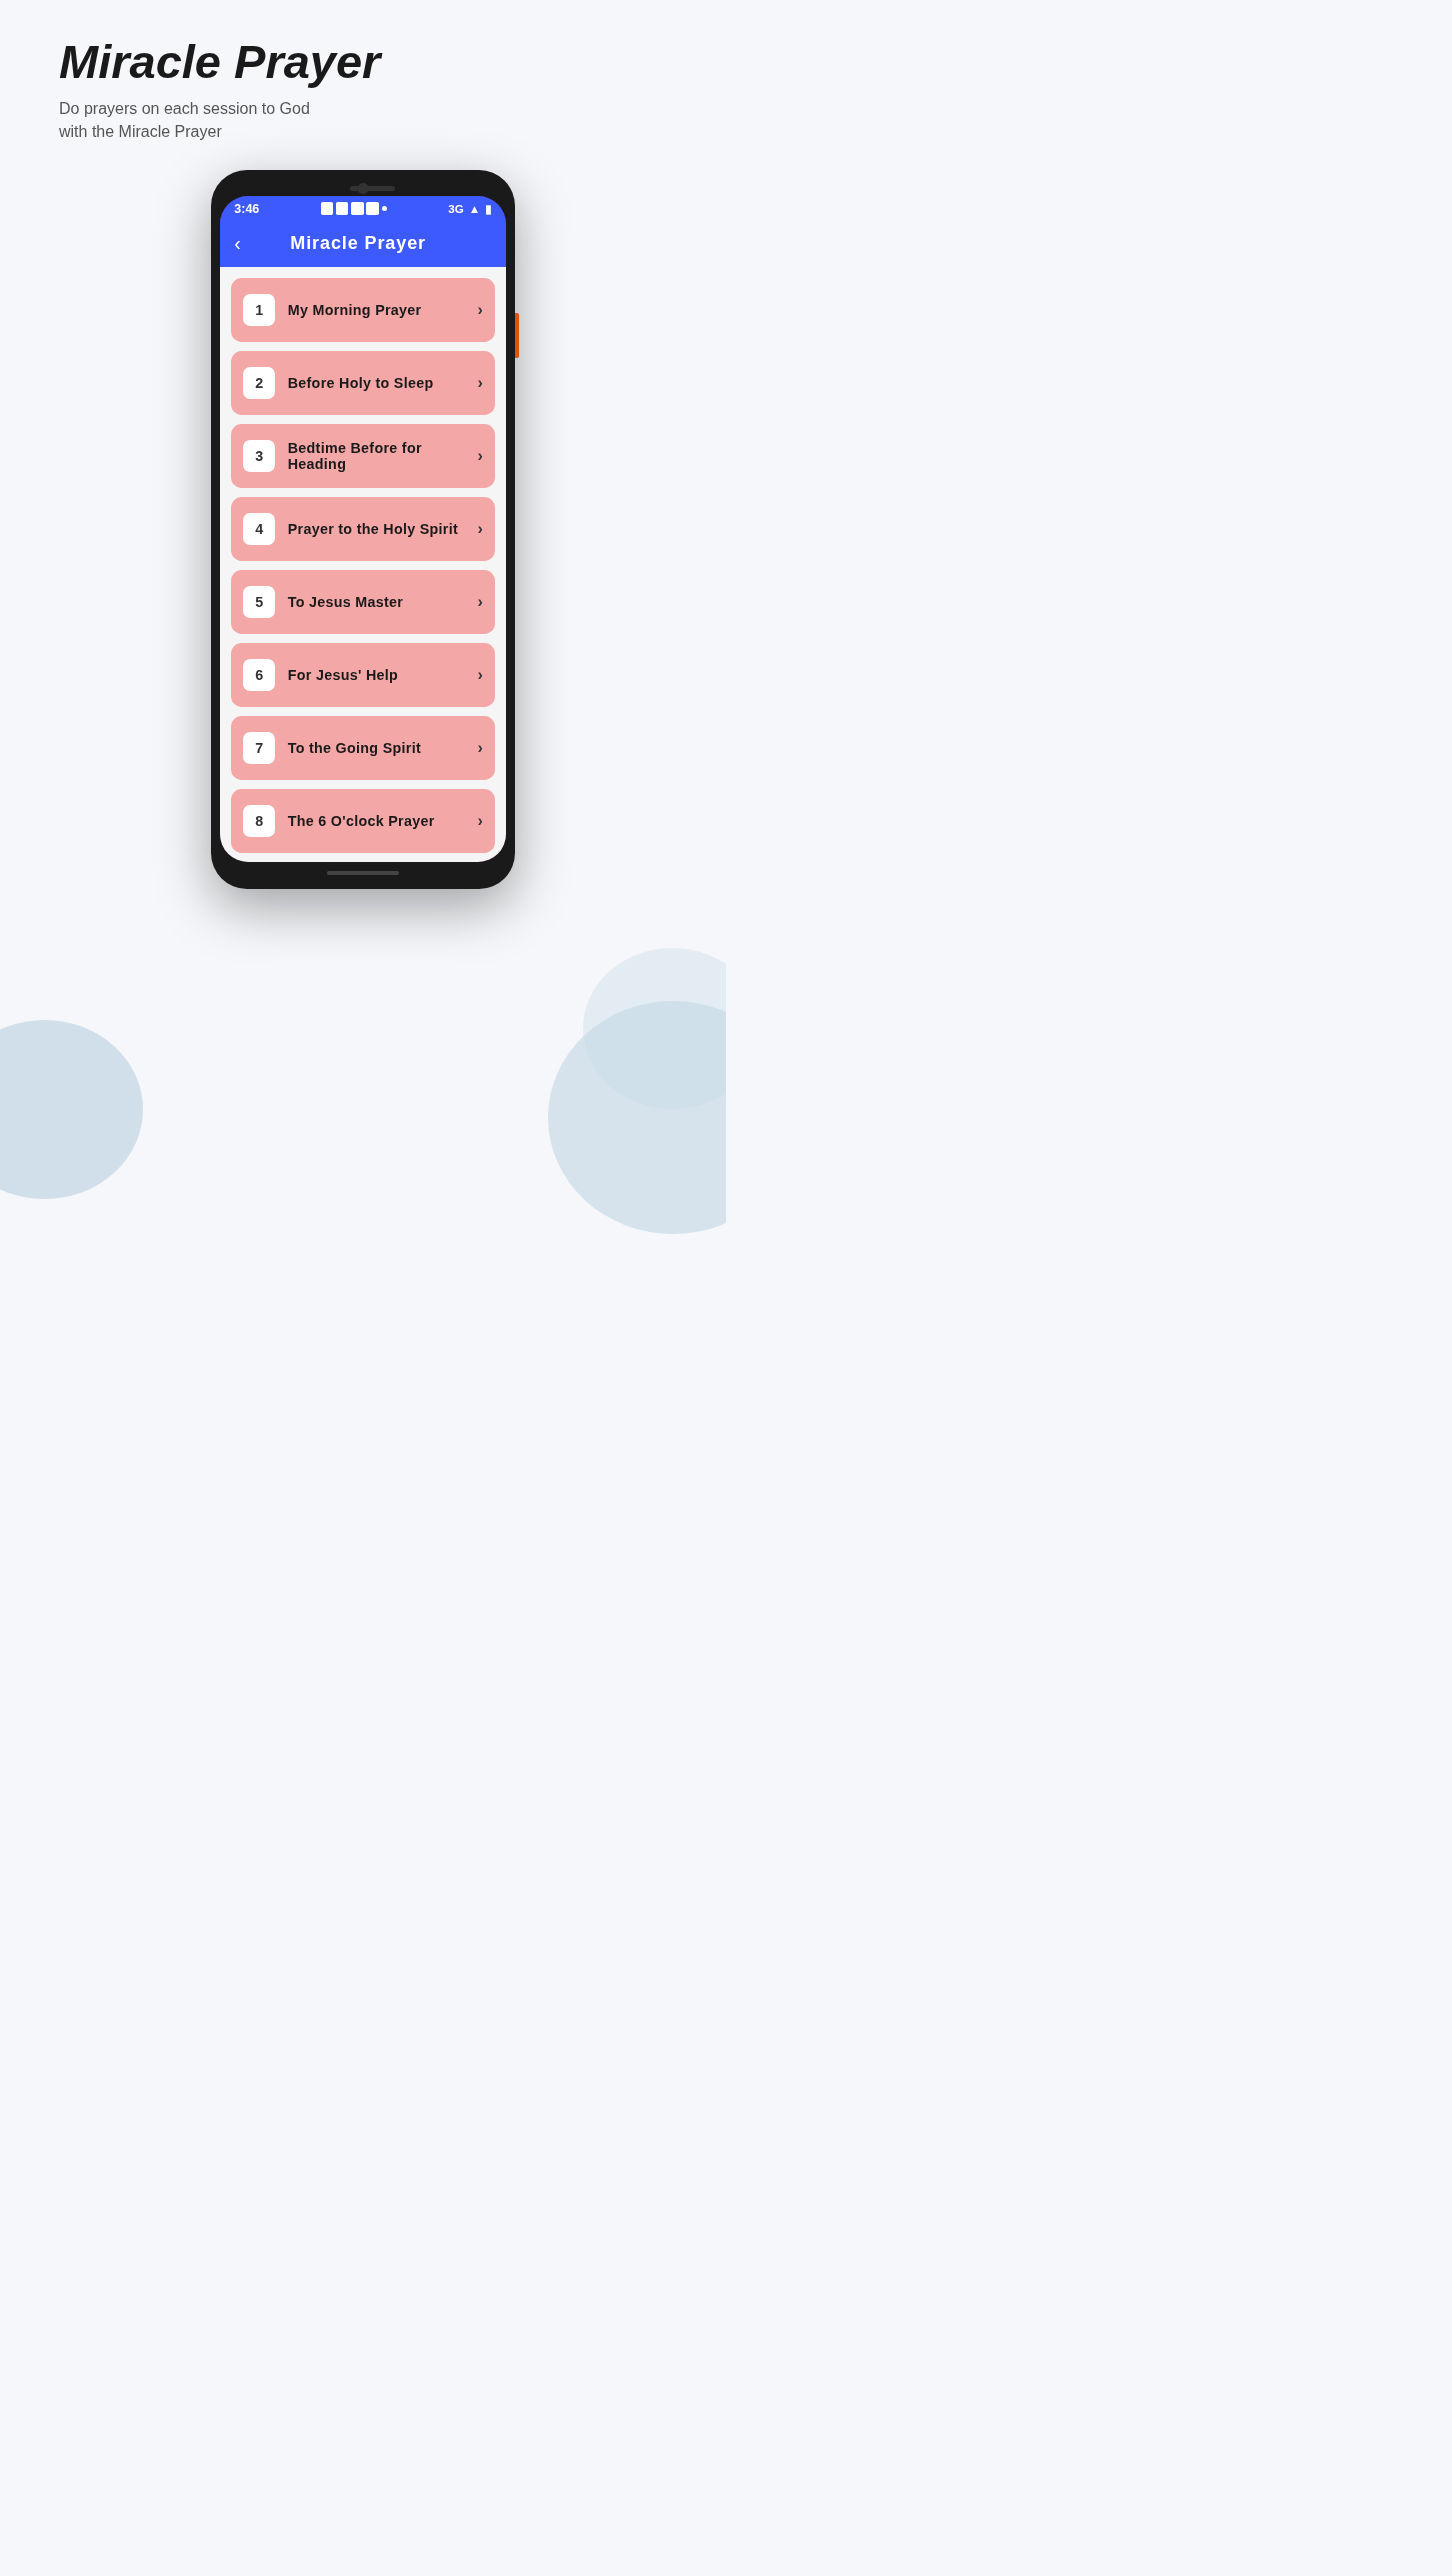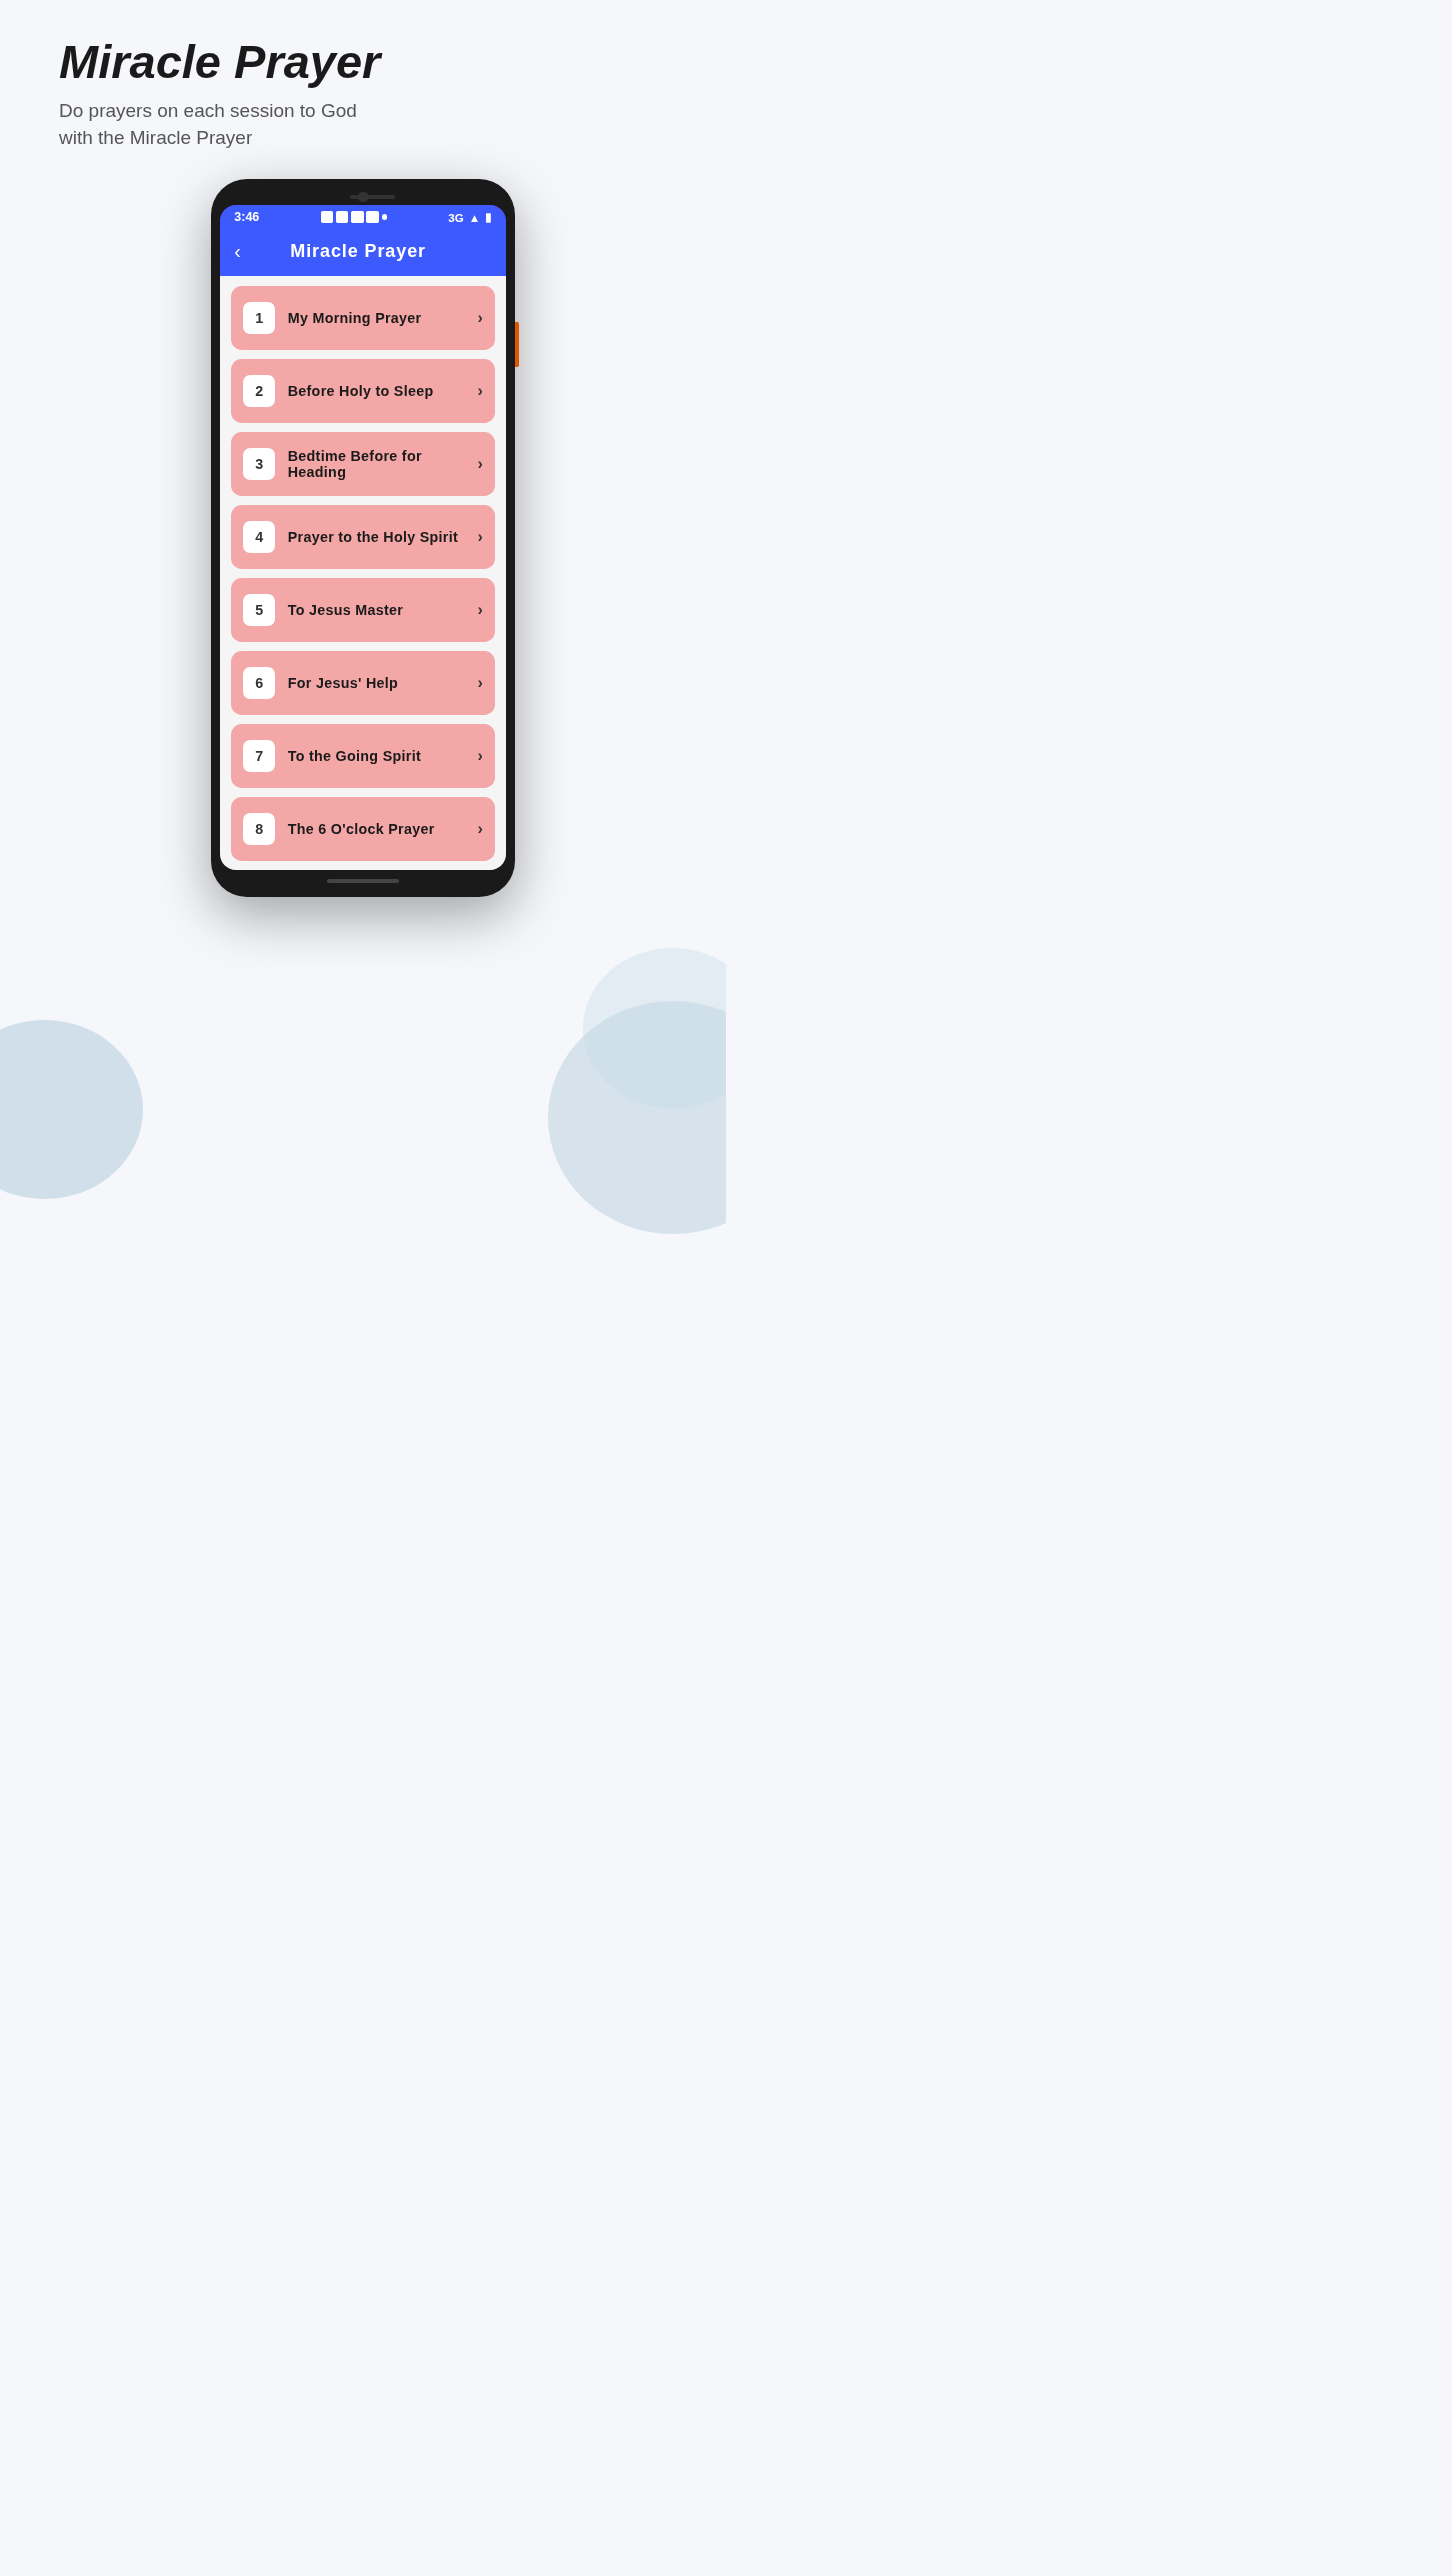--- a/index.html
+++ b/index.html
@@ -61,21 +61,21 @@
     }
     .page-title {
       font-size: 47px;
       font-weight: 900;
       font-style: italic;
       color: #1a1a1a;
       line-height: 1.1;
       margin-bottom: 10.7px;
     }
     .page-subtitle {
-      font-size: 19px;
+      font-size: 16px;
       color: #555;
       line-height: 1.4;
       font-weight: 400;
     }
 
     
     .phone-frame {
       position: relative;
       z-index: 1;
       width: 304px;
@@ -106,21 +106,21 @@
       width: 45px;
       height: 4.5px;
       background: #333;
       border-radius: 2.7px;
       margin-left: 18px;
     }
 
     
     .phone-screen {
       background: #701a75;
-      border-radius: 16px;
+      border-radius: 28px;
       overflow: hidden;
     }
 
     
     .status-bar {
       background: #3d5afe;
       color: white;
       display: flex;
       justify-content: space-between;
       align-items: center;

